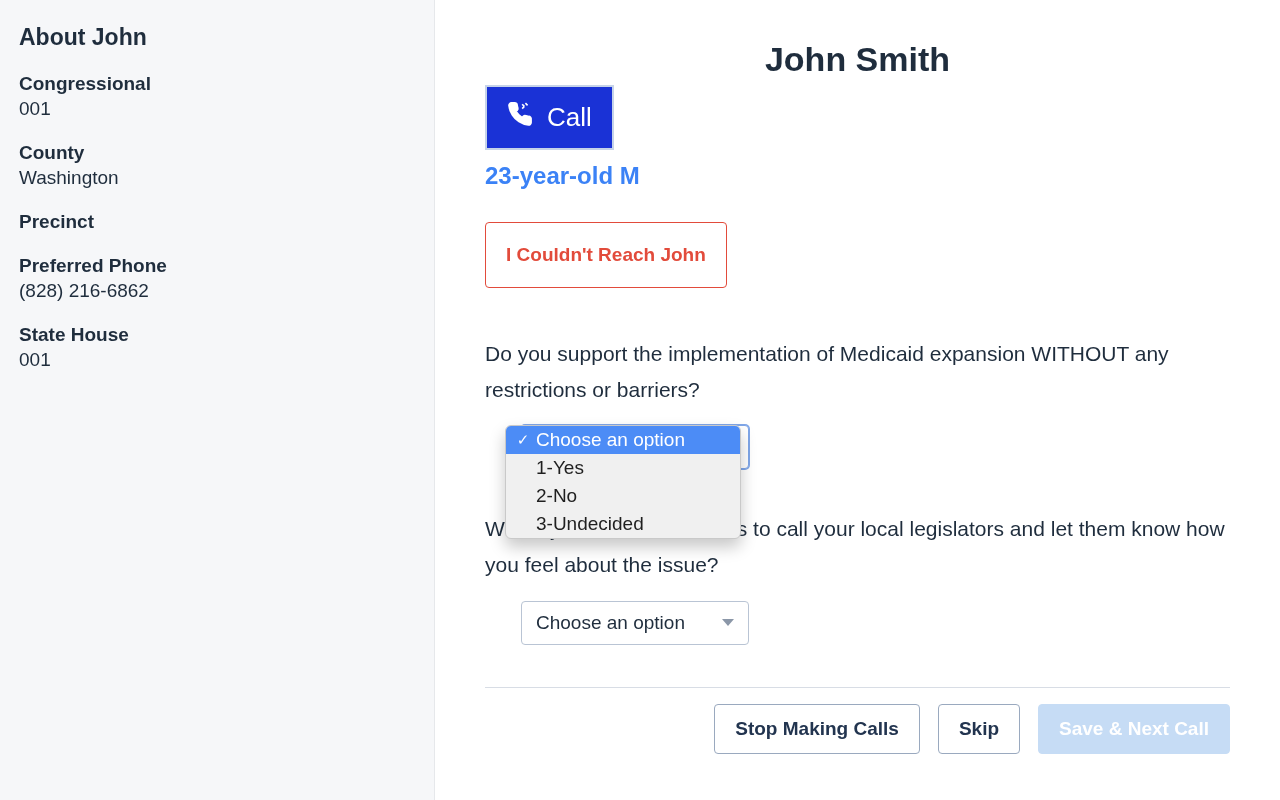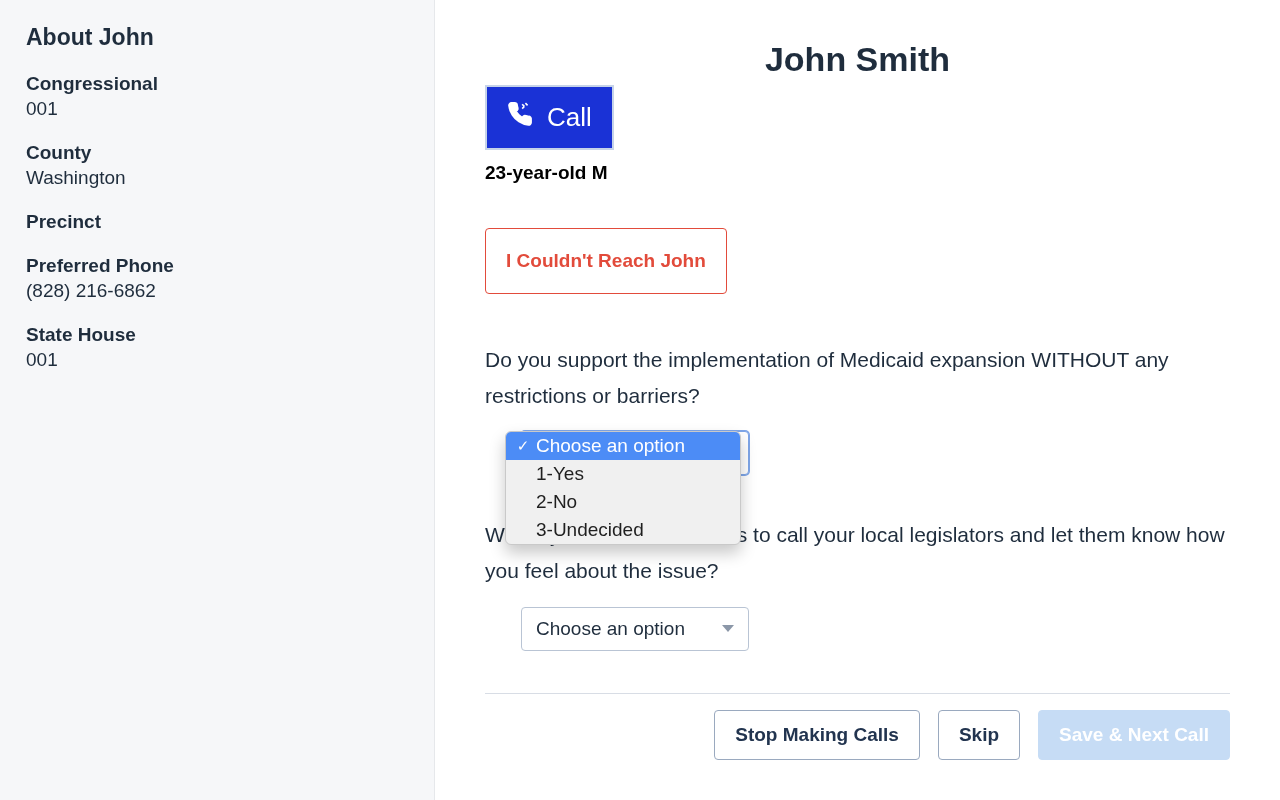--- a/index.html
+++ b/index.html
@@ -9,21 +9,21 @@
     color: #1f2d3d;
     background: #fff;
     width: 1280px;
     height: 800px;
     overflow: hidden;
     display: flex;
   }
   .sidebar {
     width: 435px;
     background: #f6f7f9;
-    padding: 24px 26px;
+    padding: 24px 19px;
     border-right: 1px solid #e6e8eb;
     height: 100%;
   }
   .sidebar h3 {
     font-size: 23px;
     font-weight: 700;
     margin-bottom: 8px;
   }
   .field-label {
     font-weight: 700;
@@ -55,25 +55,25 @@
     background: #1a32d6;
     color: #fff;
     font-size: 26px;
     font-weight: 400;
     padding: 14px 20px;
     border: 2px solid #c6d3e9;
     cursor: pointer;
   }
   .call-btn svg { width: 26px; height: 26px; }
   .demographic {
-    font-size: 19px;
-    font-weight: 700;
-    color: #000000;
+    font-size: 24px;
+    font-weight: 700;
+    color: #3b82f6;
     margin-top: 12px;
-    margin-bottom: 44px;
+    margin-bottom: 32px;
   }
   .unreach-btn {
     display: inline-block;
     color: #e24b3b;
     font-size: 19px;
     font-weight: 600;
     background: #fff;
     border: 1px solid #e24b3b;
     border-radius: 4px;
     padding: 21px 20px;

